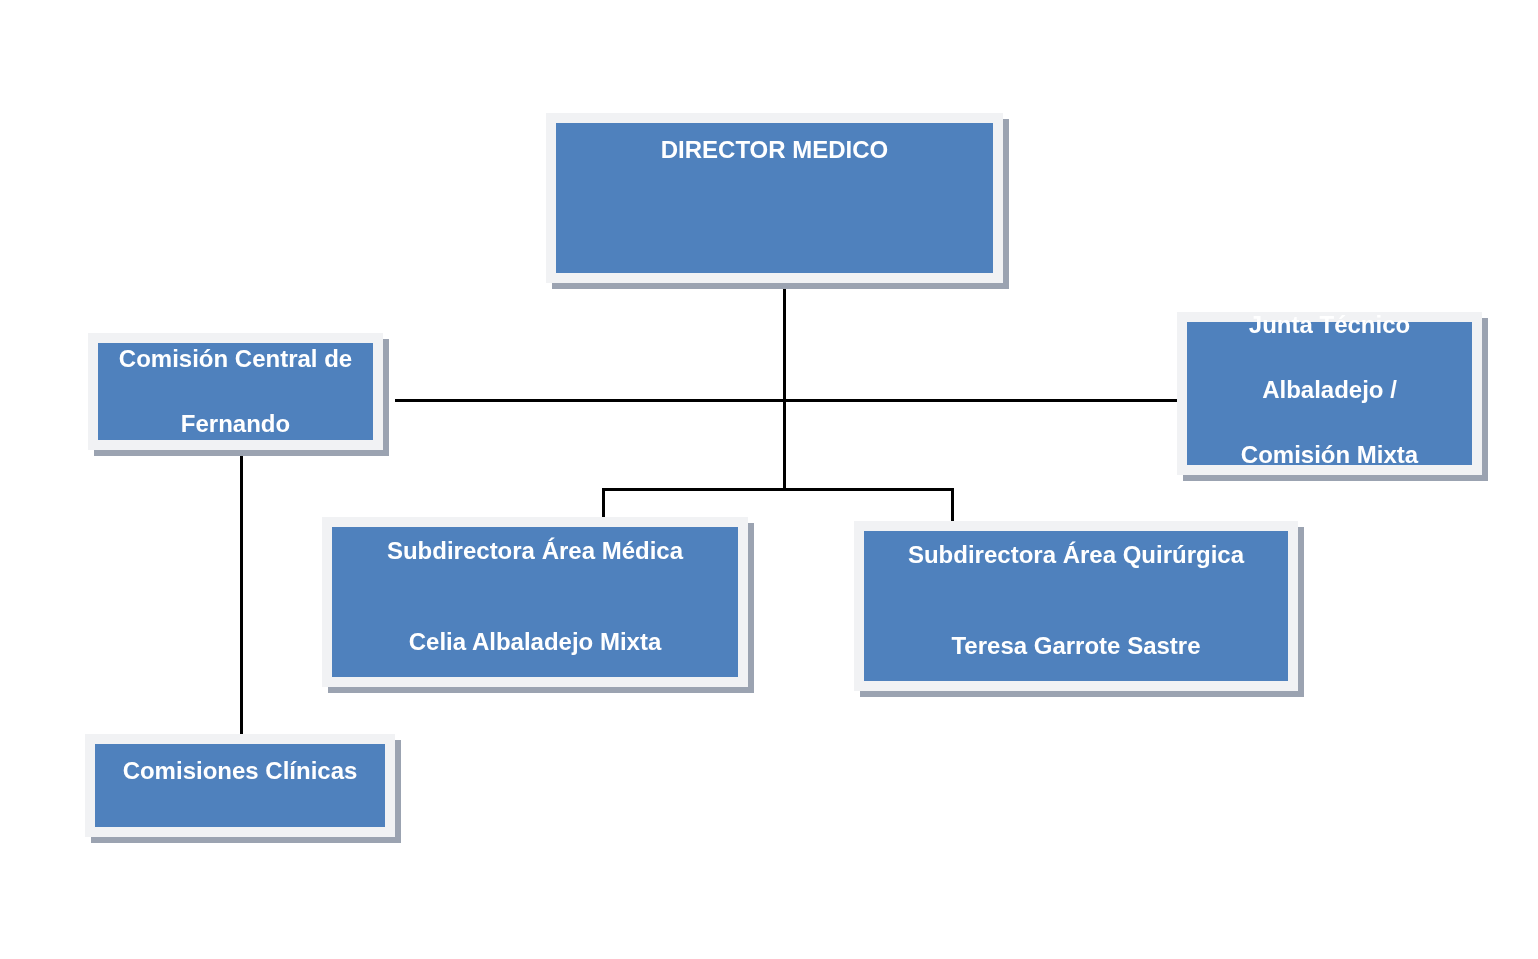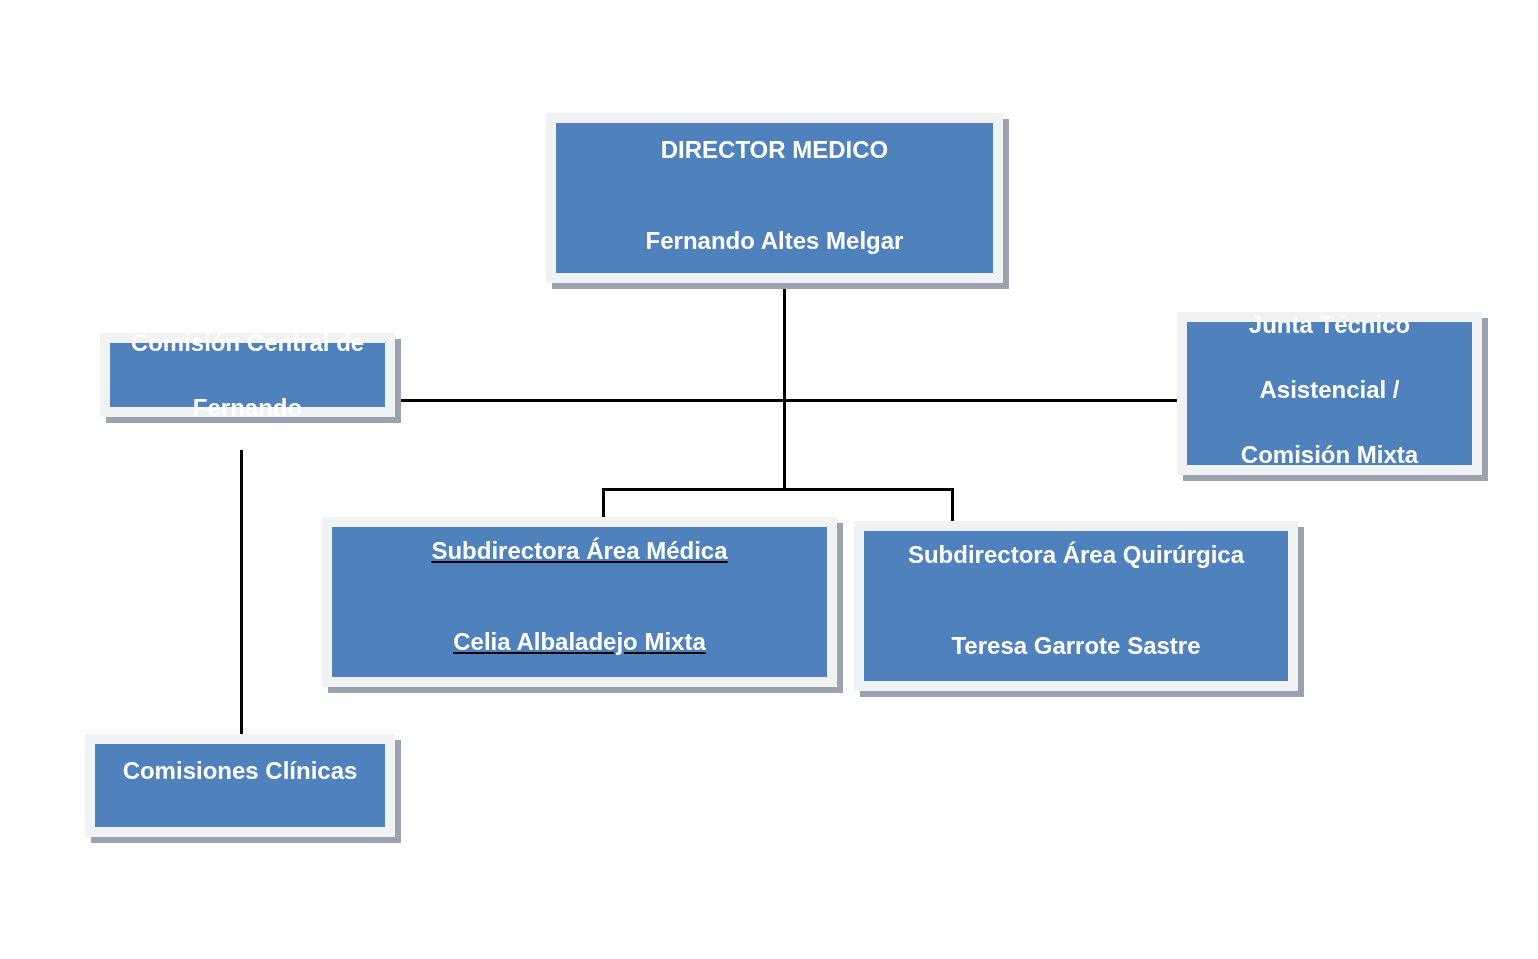--- a/index.html
+++ b/index.html
@@ -56,40 +56,39 @@
   <div class="connector" style="left:783px;top:283px;width:3px;height:208px;"></div>
   <div class="connector" style="left:395px;top:399px;width:782px;height:3px;"></div>
   <div class="connector" style="left:602px;top:488px;width:352px;height:3px;"></div>
   <div class="connector" style="left:602px;top:488px;width:3px;height:29px;"></div>
   <div class="connector" style="left:951px;top:488px;width:3px;height:33px;"></div>
   <div class="connector" style="left:240px;top:450px;width:3px;height:284px;"></div>
 
   <div class="node" style="left:546px;top:113px;width:457px;height:170px;">
     <div class="node-inner top-align pt12">
       <div class="node-line">DIRECTOR MEDICO</div>
-      <div class="node-line gap36">Fernando Altes Melgar</div>
     </div>
   </div>
 
-  <div class="node" style="left:100px;top:333px;width:295px;height:84px;">
+  <div class="node" style="left:88px;top:333px;width:295px;height:117px;">
     <div class="node-inner center-align lh40">
       <div class="node-line">Comisión Central de</div>
       <div class="node-line">Fernando</div>
     </div>
   </div>
 
   <div class="node" style="left:1177px;top:312px;width:305px;height:163px;">
     <div class="node-inner center-align lh40" style="padding-bottom:8px;">
       <div class="node-line">Junta Técnico</div>
-      <div class="node-line">Asistencial /</div>
+      <div class="node-line">Albaladejo /</div>
       <div class="node-line">Comisión Mixta</div>
     </div>
   </div>
 
-  <div class="node" style="left:322px;top:517px;width:515px;height:170px;text-decoration:underline;">
+  <div class="node" style="left:322px;top:517px;width:426px;height:170px;">
     <div class="node-inner top-align pt9">
       <div class="node-line">Subdirectora Área Médica</div>
       <div class="node-line gap36">Celia Albaladejo Mixta</div>
     </div>
   </div>
 
   <div class="node" style="left:806px;top:521px;width:444px;height:170px;margin-left:48px;">
     <div class="node-inner top-align pt9">
       <div class="node-line">Subdirectora Área Quirúrgica</div>
       <div class="node-line gap36">Teresa Garrote Sastre</div>

